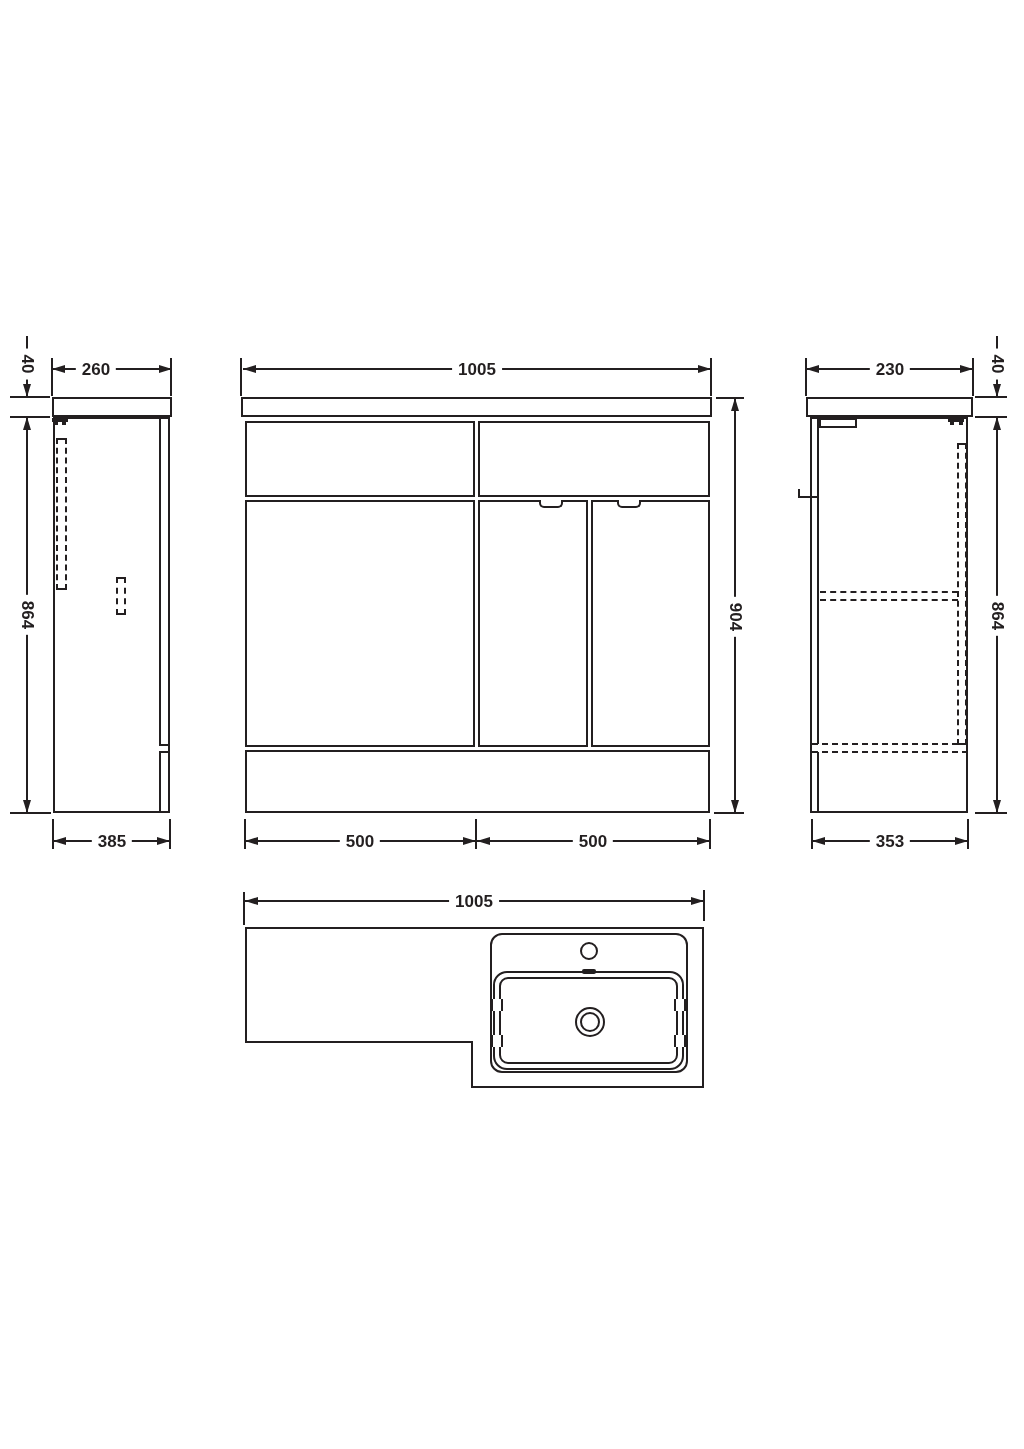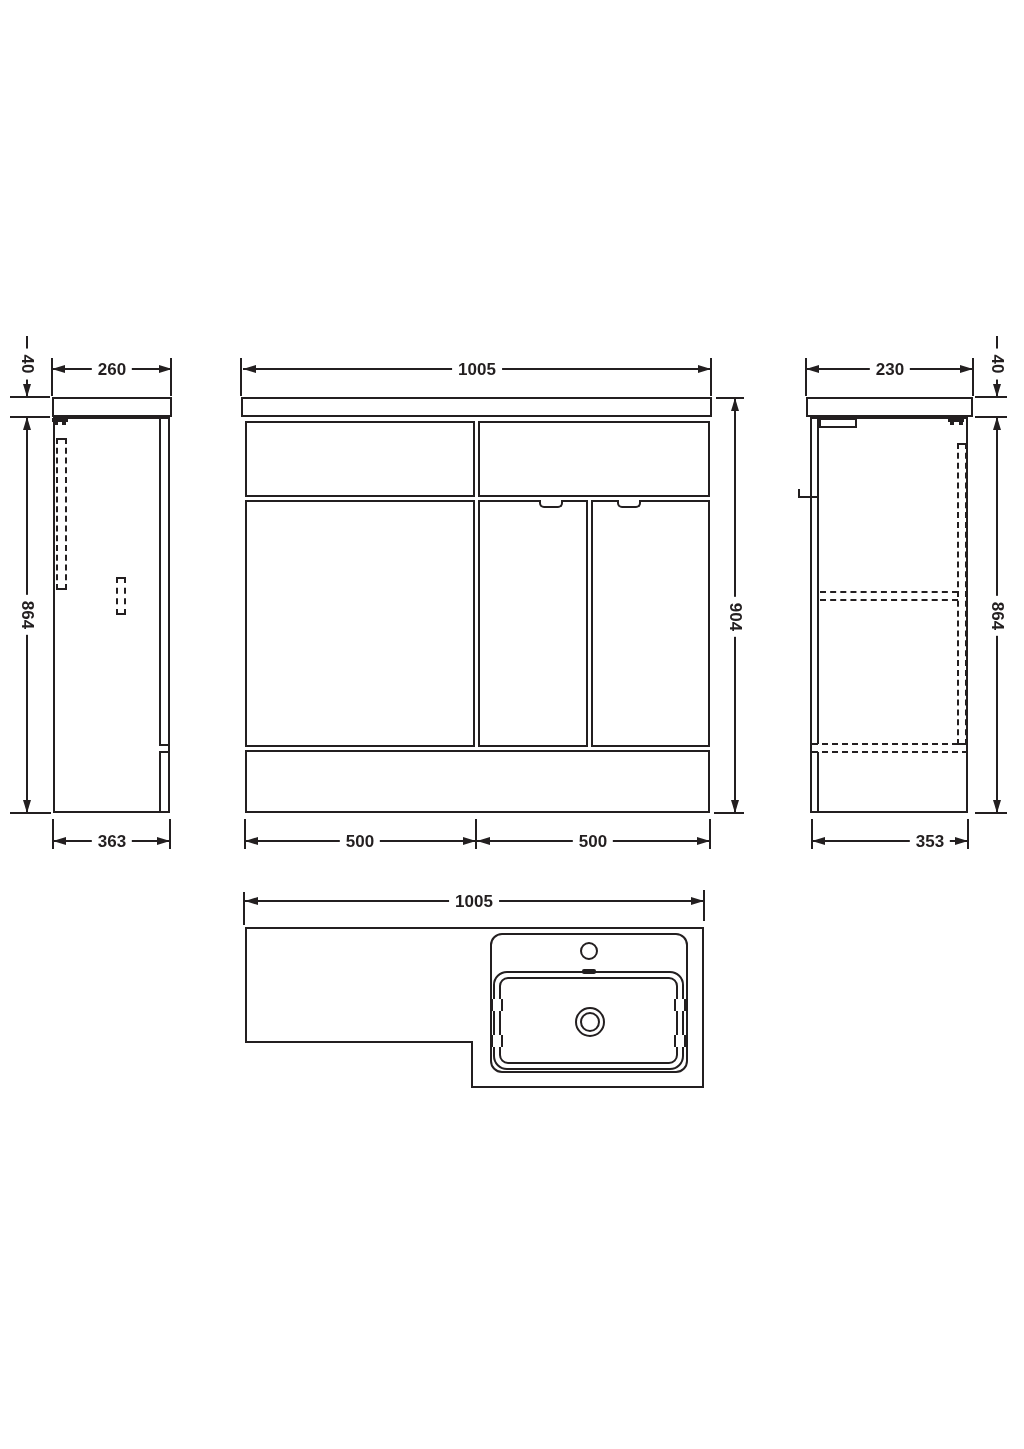--- a/index.html
+++ b/index.html
@@ -53,21 +53,21 @@
     <div class="mark" style="left:62px;top:422px;width:4px;height:3px;"></div>
     <div class="dashv" style="left:56px;top:438px;width:11px;height:152px;"></div>
     <div class="dashv" style="left:116px;top:577px;width:10px;height:38px;"></div>
 
     <div>
       <div class="lv" style="left:51px;top:358px;height:38px;"></div>
       <div class="lv" style="left:170px;top:358px;height:38px;"></div>
       <div class="lh" style="left:52px;top:368px;width:120px;"></div>
       <div class="a-left" style="left:52px;top:365px;"></div>
       <div class="a-right" style="left:159px;top:365px;"></div>
-      <span class="dlabel" style="left:112px;top:369px;">260</span>
+      <span class="dlabel" style="left:96px;top:369px;">260</span>
     </div>
 
     <div>
       <div class="lv" style="left:26px;top:336px;height:61px;"></div>
       <div class="a-down" style="left:23px;top:384px;"></div>
       <div class="lh" style="left:10px;top:396px;width:40px;"></div>
       <div class="lh" style="left:10px;top:416px;width:40px;"></div>
       <div class="a-up" style="left:23px;top:417px;"></div>
       <span class="dlabel v" style="left:27px;top:364px;">40</span>
     </div>
@@ -78,21 +78,21 @@
       <div class="lh" style="left:10px;top:812px;width:41px;"></div>
       <span class="dlabel v" style="left:27px;top:615px;">864</span>
     </div>
 
     <div>
       <div class="lv" style="left:52px;top:819px;height:30px;"></div>
       <div class="lv" style="left:169px;top:819px;height:30px;"></div>
       <div class="lh" style="left:53px;top:840px;width:117px;"></div>
       <div class="a-left" style="left:53px;top:837px;"></div>
       <div class="a-right" style="left:157px;top:837px;"></div>
-      <span class="dlabel" style="left:112px;top:841px;">363</span>
+      <span class="dlabel" style="left:112px;top:841px;">385</span>
     </div>
   </div>
 
   <div>
     <div class="rect" style="left:241px;top:397px;width:471px;height:20px;"></div>
     <div class="rect" style="left:245px;top:421px;width:230px;height:76px;"></div>
     <div class="rect" style="left:478px;top:421px;width:232px;height:76px;"></div>
     <div class="rect" style="left:245px;top:500px;width:230px;height:247px;"></div>
     <div class="rect" style="left:478px;top:500px;width:110px;height:247px;"></div>
     <div class="rect" style="left:591px;top:500px;width:119px;height:247px;"></div>
@@ -173,21 +173,21 @@
       <div class="lh" style="left:975px;top:812px;width:32px;"></div>
       <span class="dlabel v" style="left:997px;top:616px;">864</span>
     </div>
 
     <div>
       <div class="lv" style="left:811px;top:819px;height:30px;"></div>
       <div class="lv" style="left:967px;top:819px;height:30px;"></div>
       <div class="lh" style="left:812px;top:840px;width:156px;"></div>
       <div class="a-left" style="left:812px;top:837px;"></div>
       <div class="a-right" style="left:955px;top:837px;"></div>
-      <span class="dlabel" style="left:890px;top:841px;margin-left:40px;">353</span>
+      <span class="dlabel" style="left:890px;top:841px;">353</span>
     </div>
   </div>
 
   <div>
     <div class="rect" style="left:245px;top:927px;width:228px;height:116px;border-right:none;"></div>
     <div class="rect" style="left:473px;top:927px;width:231px;height:161px;border-left:none;"></div>
     <div class="lv" style="left:471px;top:1041px;height:47px;"></div>
     <div class="rrect" style="left:490px;top:933px;width:198px;height:140px;border-radius:12px;"></div>
     <div class="circ" style="left:580px;top:942px;width:18px;height:18px;"></div>
     <div class="rrect" style="left:493px;top:971px;width:191px;height:99px;border-radius:14px;"></div>

